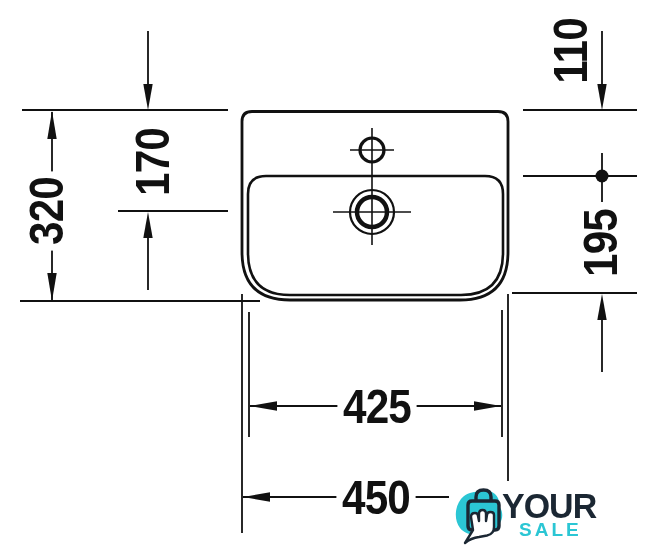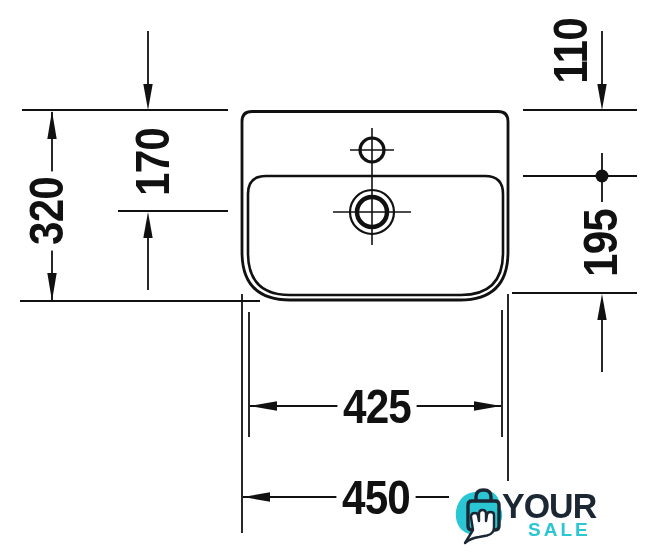--- a/index.html
+++ b/index.html
@@ -34,21 +34,21 @@
   .logo-icon{position:absolute;left:2px;top:3px;}
   .logo-text{position:absolute;left:53px;top:10px;}
   .logo-your{
     font-size:35px;font-weight:bold;color:#1b2733;
     letter-spacing:-1px;line-height:30px;
     transform:scaleX(0.97);transform-origin:left center;
   }
   .logo-sale{
     font-size:19px;font-weight:bold;color:#2bc6d4;
     letter-spacing:3px;line-height:18px;
-    margin-left:26px;margin-top:0px;
+    margin-left:17px;margin-top:0px;
   }
 </style>
 </head>
 <body>
 
 <div class="canvas">
 
   <svg class="drawing" width="655" height="552" viewBox="0 0 655 552">
     <g stroke="#111111" fill="none">
 

